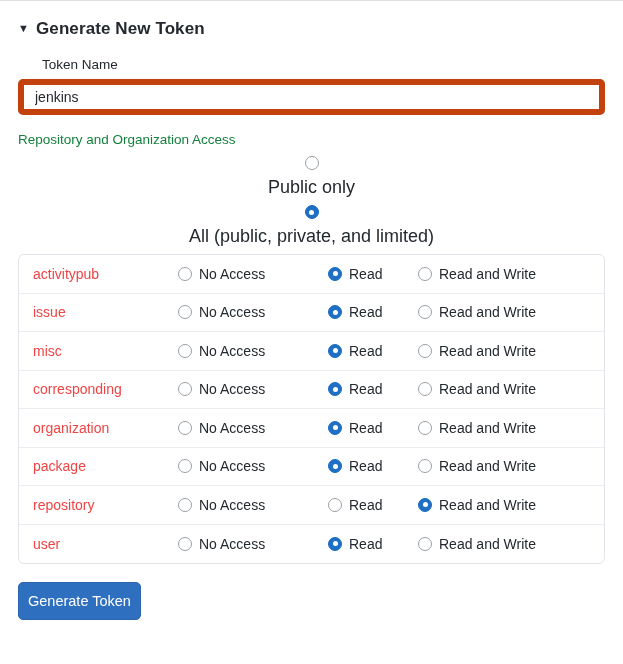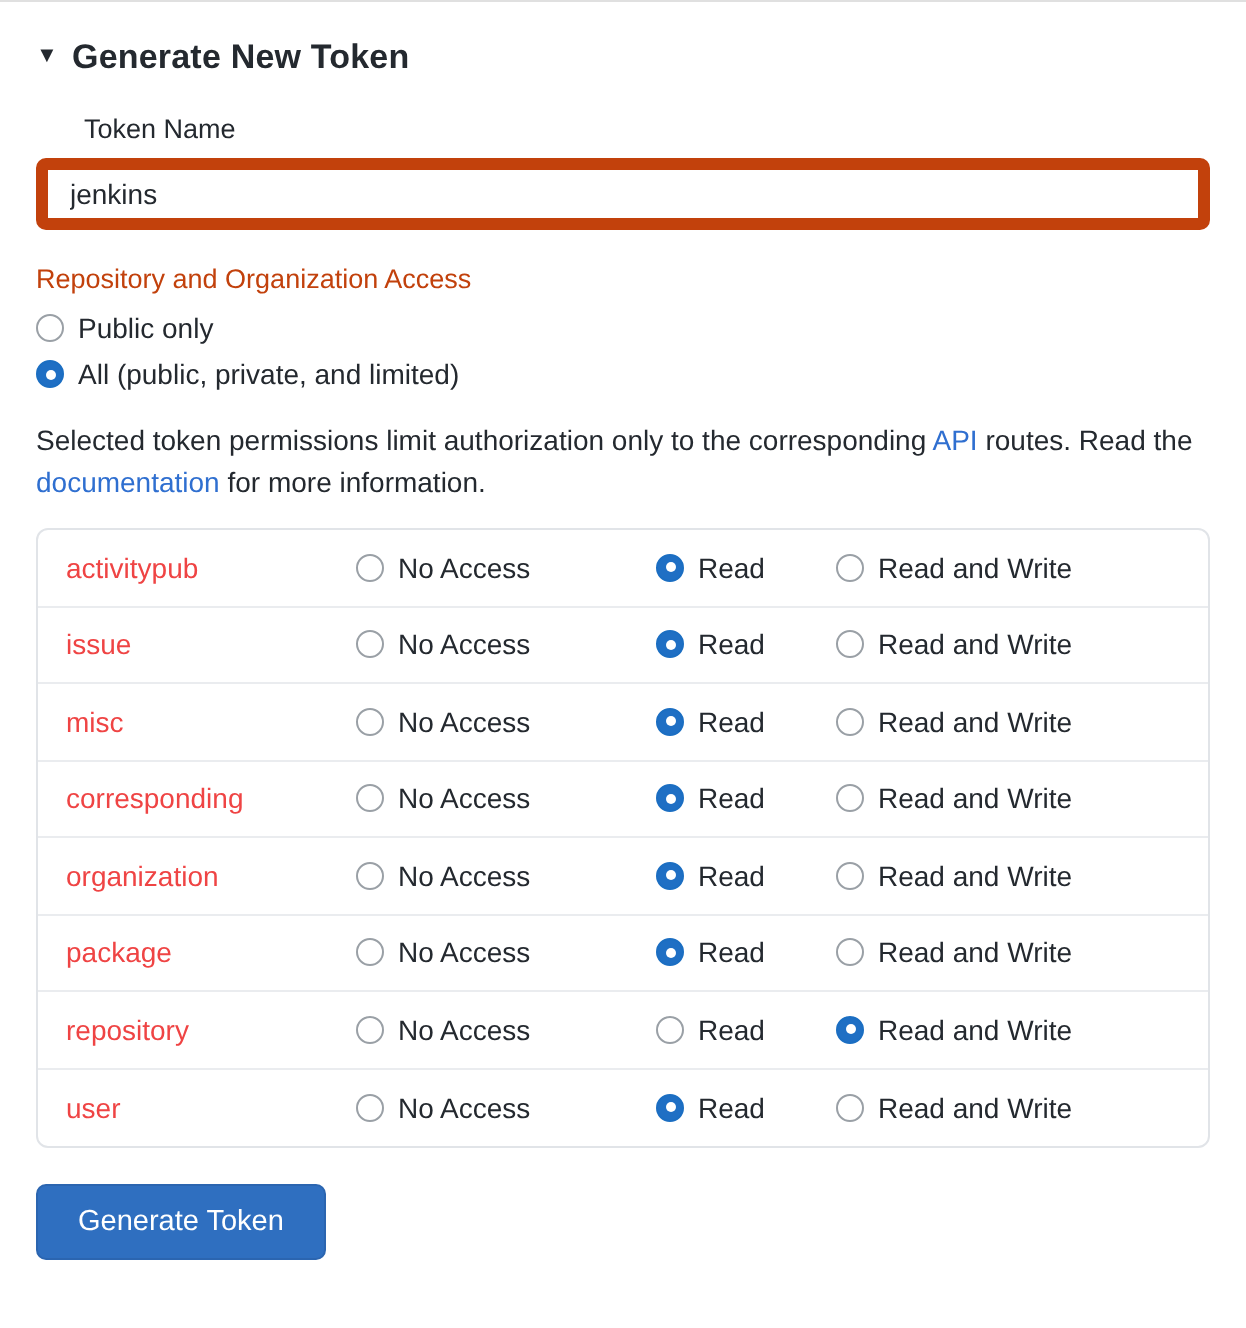--- a/index.html
+++ b/index.html
@@ -61,29 +61,30 @@
     border-radius: 5px;
     padding: 0 11px;
     font-family: "Liberation Sans", sans-serif;
     font-size: 14px;
     color: #24292f;
     background: #fff;
     outline: none;
   }
   .block-label {
     font-size: 13.5px;
-    color: #c2410c;
+    color: #15803d;
     margin: 17px 0 9px 0;
   }
   .radio-row {
     display: flex;
     align-items: center;
     gap: 7px;
     margin-bottom: 7px;
-    font-size: 14px;
+    font-size: 18px;
+    flex-direction: column;
   }
   .radio {
     width: 14px;
     height: 14px;
     border-radius: 50%;
     border: 1px solid #9aa0a6;
     background: #fff;
     box-sizing: border-box;
     flex: 0 0 auto;
     position: relative;
@@ -150,21 +151,21 @@
   .btn-wrap {
     margin-top: 18px;
   }
   .btn-primary {
     display: inline-block;
     background: #2f6fc0;
     border: 1px solid #2b65b0;
     color: #fff;
     font-family: "Liberation Sans", sans-serif;
     font-size: 14.5px;
-    padding: 10px 20px;
+    padding: 10px 9px;
     border-radius: 5px;
     cursor: pointer;
   }
 </style>
 </head>
 <body>
 
 <div class="page">
   <div class="top-rule"></div>
   <div class="content">
@@ -181,23 +182,20 @@
 
     <div class="radio-row">
       <span class="radio"></span>
       <span>Public only</span>
     </div>
     <div class="radio-row">
       <span class="radio checked"></span>
       <span>All (public, private, and limited)</span>
     </div>
 
-    <div class="note">
-      <span>Selected token permissions limit authorization only to the corresponding </span><a href="#">API</a><span> routes. Read the </span><a href="#">documentation</a><span> for more information.</span>
-    </div>
 
     <div class="perm-table">
 
       <div class="perm-row">
         <div class="perm-name">activitypub</div>
         <div class="perm-opt no-access">
           <span class="radio"></span>
           <span>No Access</span>
         </div>
         <div class="perm-opt read">

